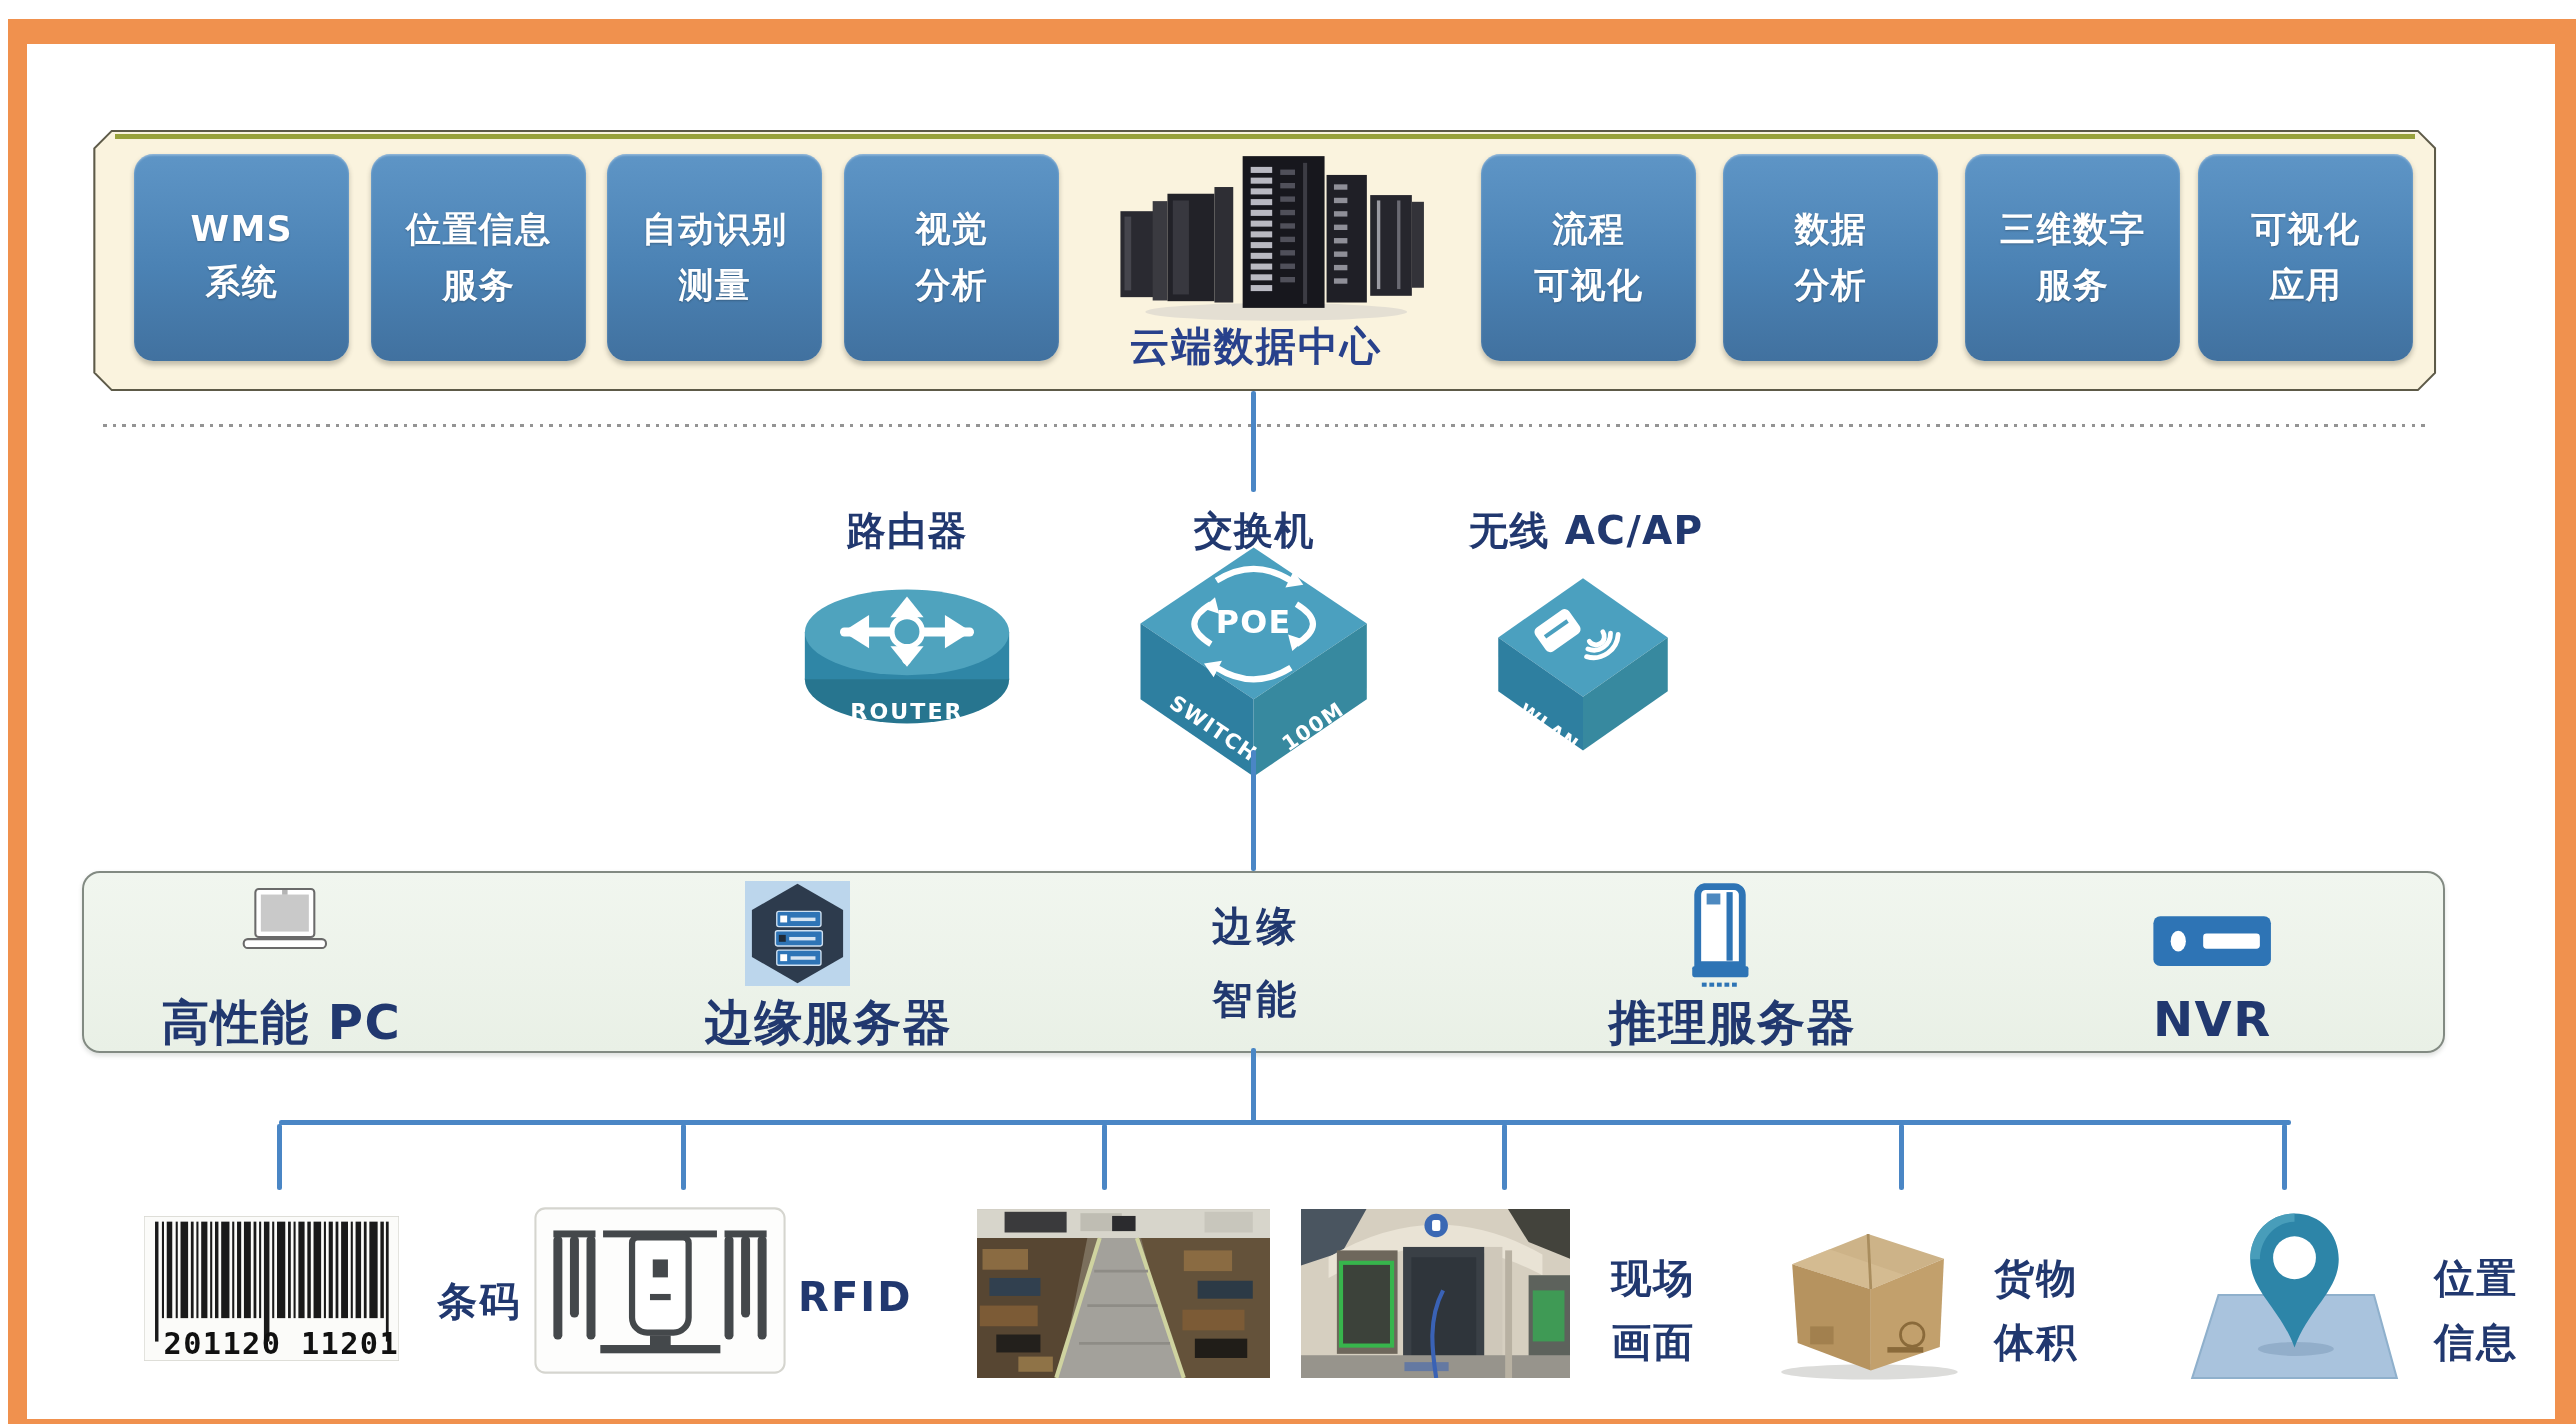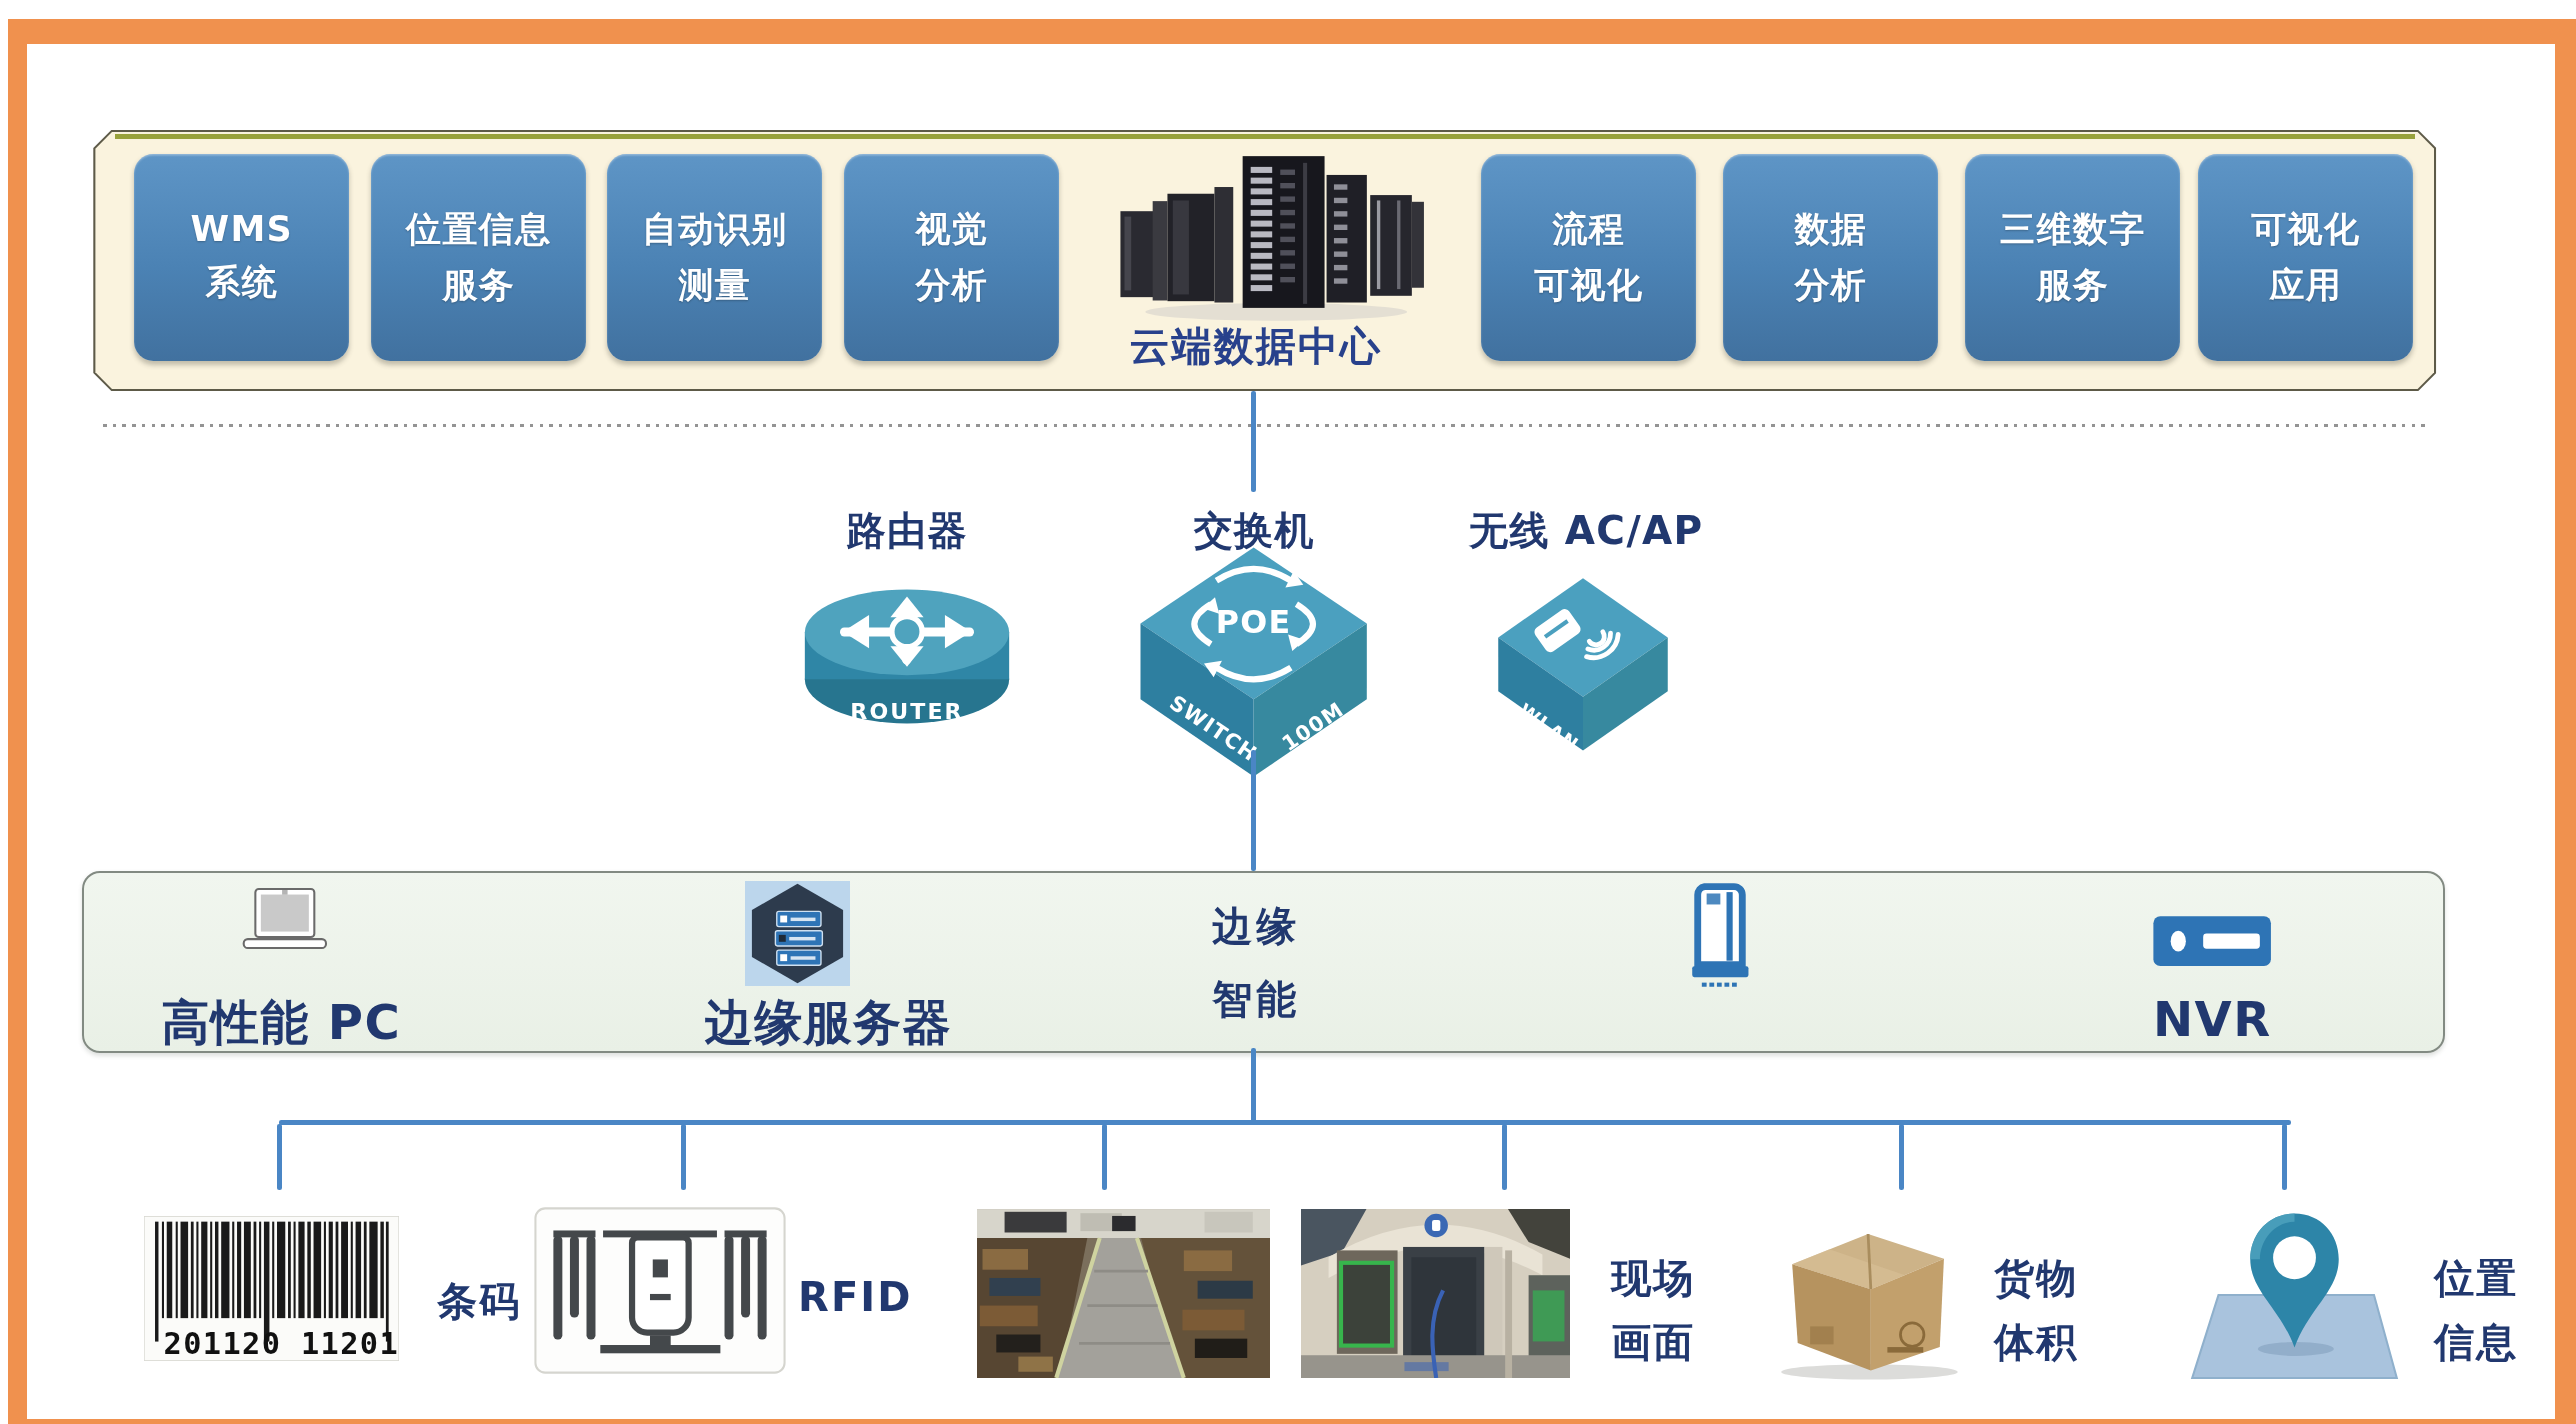--- a/index.html
+++ b/index.html
@@ -241,20 +241,21 @@
     <rect x="33" y="18" width="20" height="16" fill="#2E74B5" opacity=".85"></rect>
     <rect x="12" y="124" width="82" height="16" rx="3" fill="#2E74B5"></rect>
     <g fill="#2E74B5">
       <rect x="26" y="148" width="7" height="6"></rect>
           <rect x="37" y="148" width="7" height="6"></rect>
       <rect x="48" y="148" width="7" height="6"></rect>
           <rect x="59" y="148" width="7" height="6"></rect>
       <rect x="70" y="148" width="7" height="6"></rect>
     </g>
   </svg>
+  <div class="edgelbl" style="left:1567px">推理服务器</div>
 
   <svg class="icon" style="left:2125px;top:868px" width="121" height="59" viewBox="0 0 175 85">
     <rect x="2" y="6" width="170" height="72" rx="10" fill="#2E74B5"></rect>
     <ellipse cx="38" cy="42" rx="11" ry="15" fill="#ffffff"></ellipse>
     <rect x="74" y="31" width="82" height="22" rx="5" fill="#ffffff"></rect>
   </svg>
   <div class="edgelbl" style="left:2047px">NVR</div>
 
   <div class="vline" style="left:1224px;top:1004px;height:76px"></div>
   <div class="hline" style="left:252px;top:1076px;width:2012px"></div>

